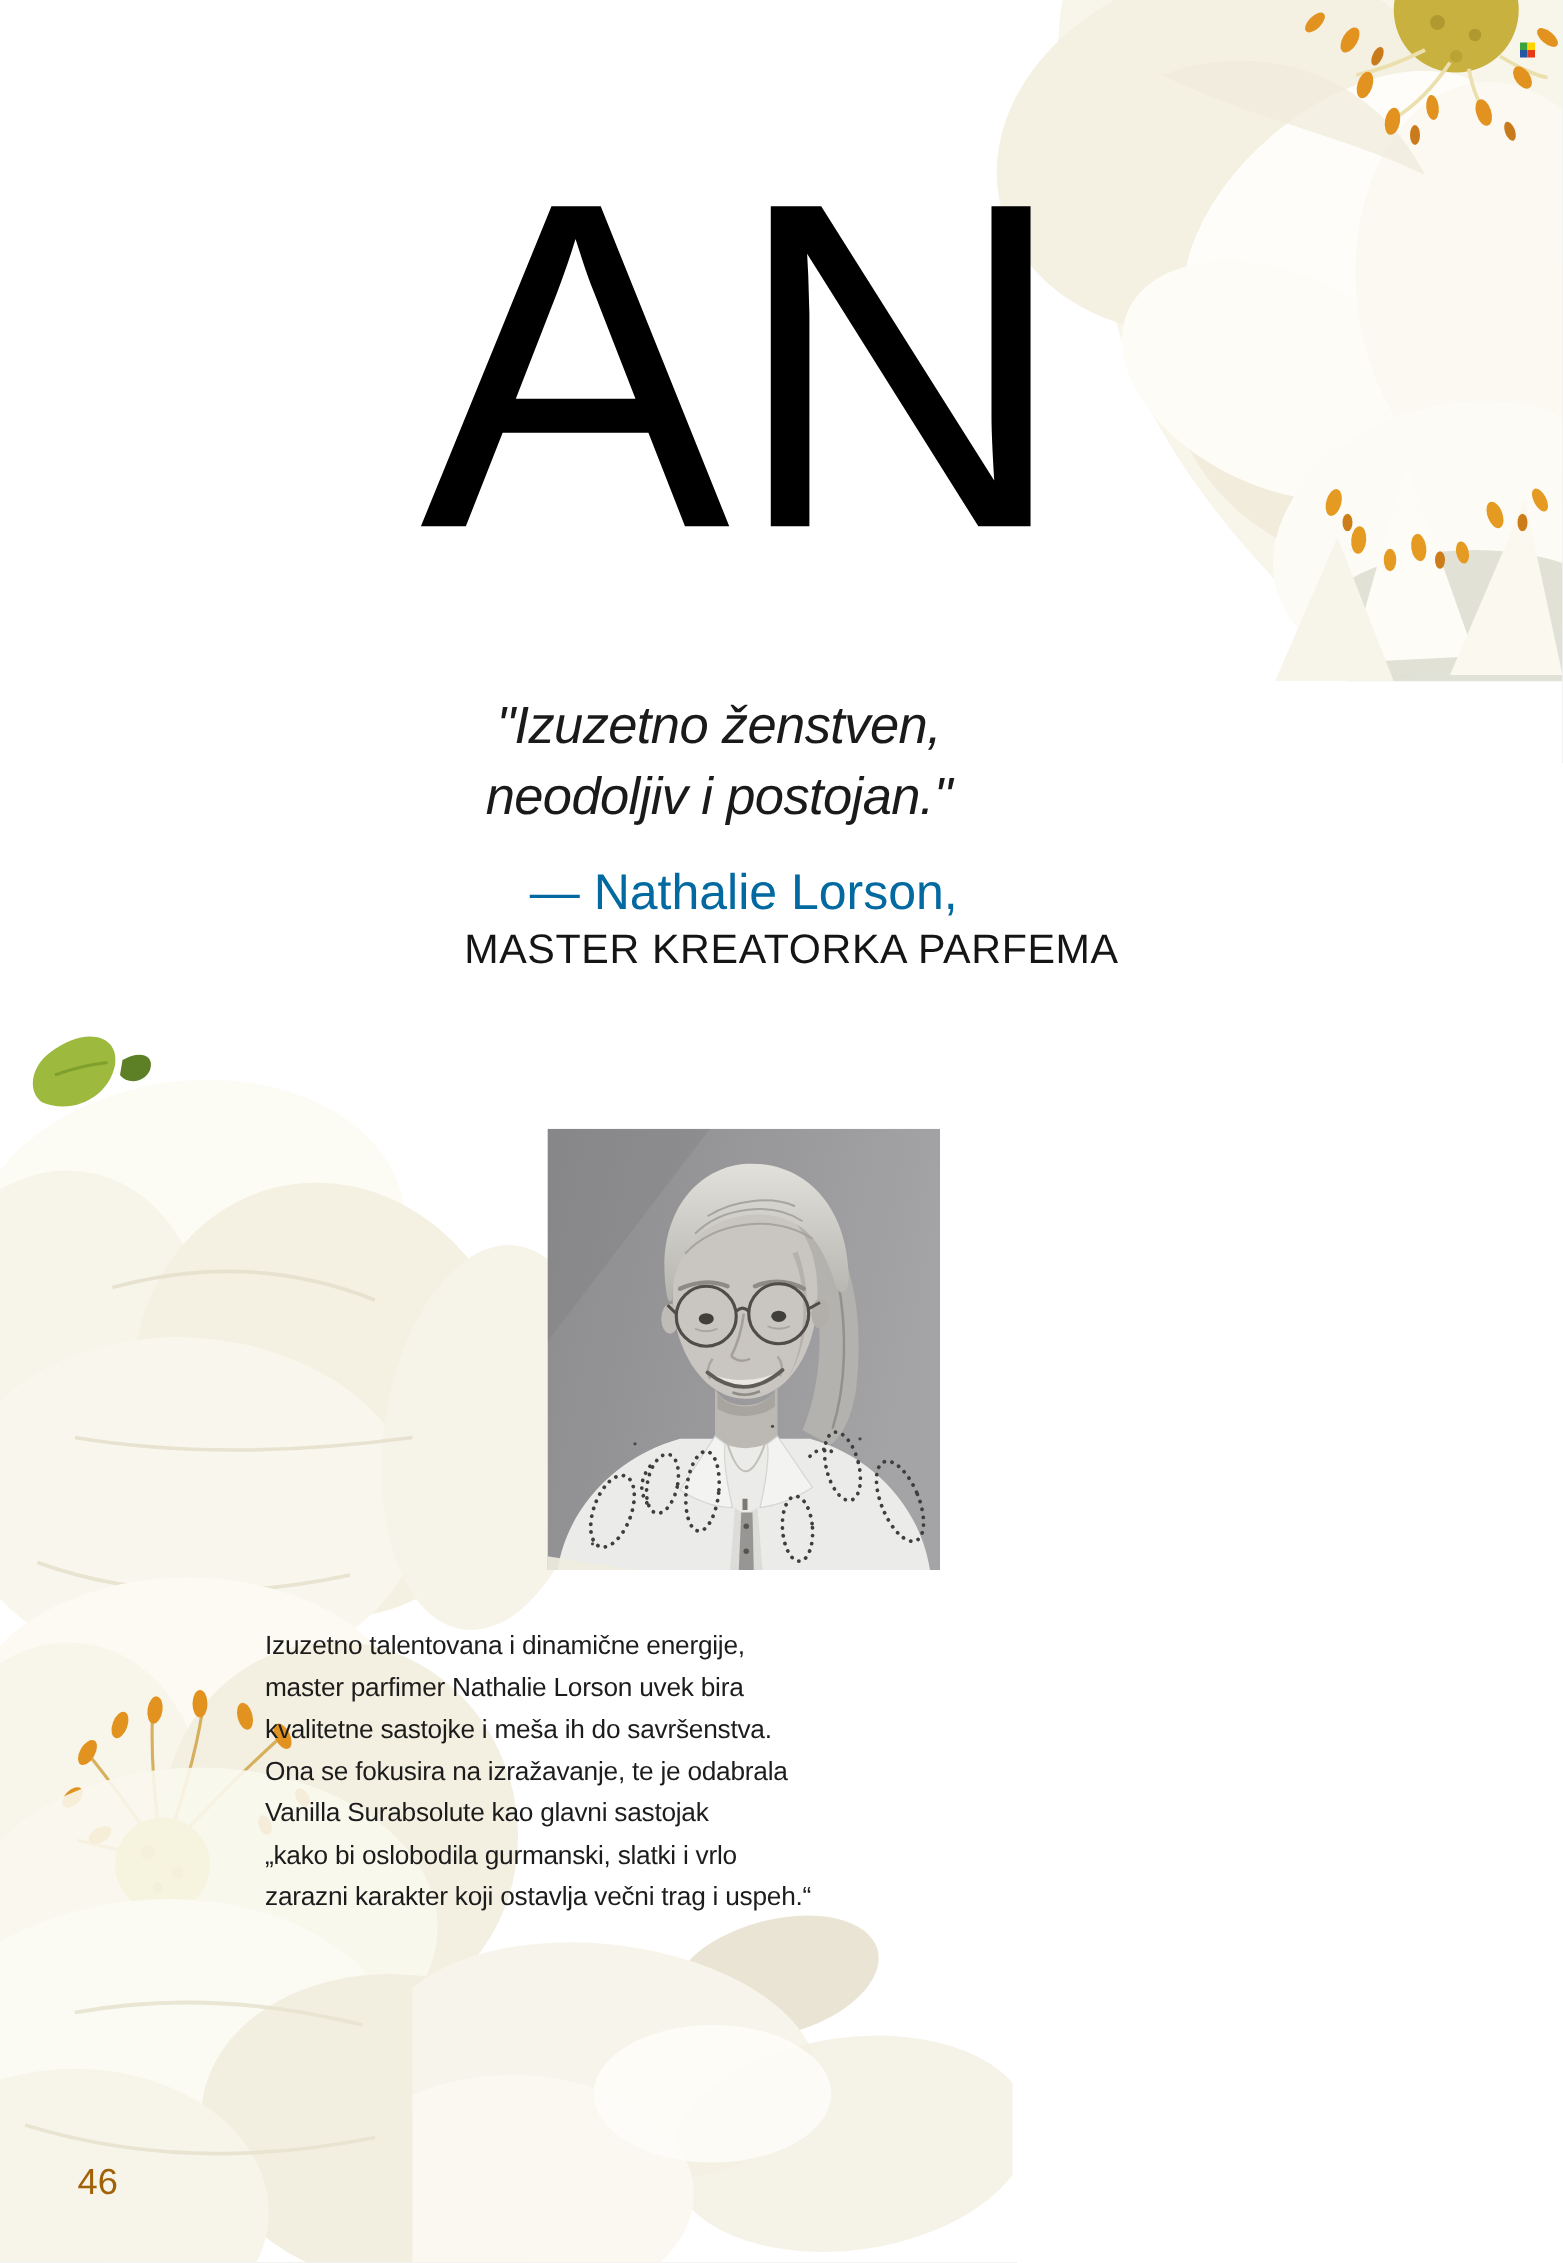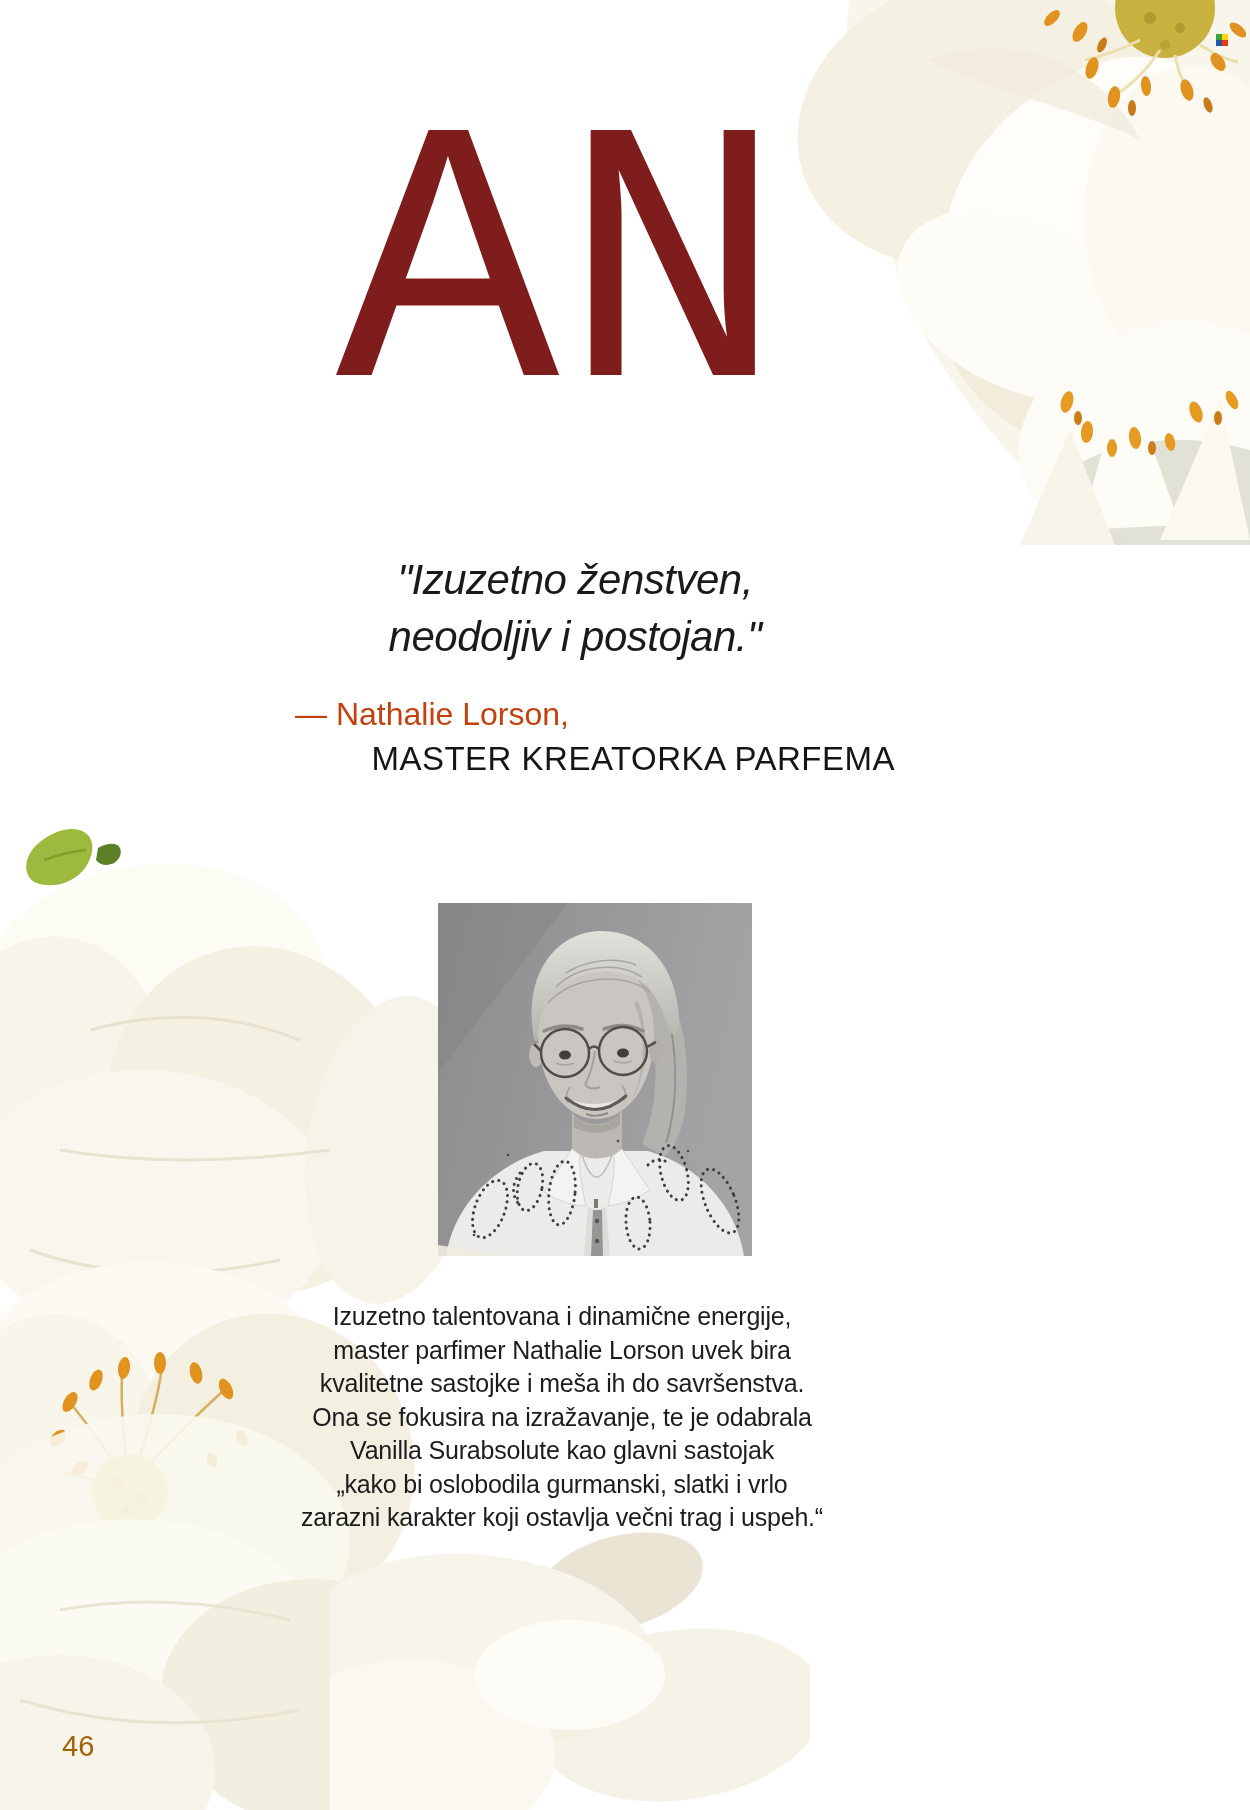--- a/index.html
+++ b/index.html
@@ -4,45 +4,45 @@
 <style>
   html,body{margin:0;padding:0;background:#e9e9e9;}
   .page{
     position:relative;width:1250px;height:1810px;margin:0 auto;
     background:#ffffff;overflow:hidden;
     font-family:"Liberation Sans",sans-serif;color:#1b1b1b;
   }
   .deco{position:absolute;z-index:0;pointer-events:none;}
 
   .headline{
-    position:absolute;left:336px;top:90px;z-index:2;
-    font-family:Liberation Mono, monospace;font-weight:400;
-    font-size:372px;line-height:1;letter-spacing:2px;color:#7f1d1d;
+    position:absolute;left:336px;top:106px;z-index:2;
+    font-family:Liberation Sans, sans-serif;font-weight:400;
+    font-size:372px;line-height:1;letter-spacing:2px;color:#000000;
     white-space:nowrap;
   }
   .pullquote{
     position:absolute;left:275px;top:551px;width:600px;z-index:2;
     text-align:center;font-style:italic;
     font-size:42px;line-height:57px;letter-spacing:-0.5px;color:#1a1a1a;
     white-space:pre-line;
   }
   .attribution{
     position:absolute;left:295px;top:691px;width:600px;z-index:2;
-    text-align:left;font-size:32px;line-height:46px;color:#c2410c;
+    text-align:center;font-size:40px;line-height:46px;color:#0369a1;
   }
   .attribution-role{
     position:absolute;left:295px;top:740px;width:600px;z-index:2;
     text-align:right;font-size:33px;line-height:38px;letter-spacing:0.5px;color:#151515;
   }
   .portrait{
     position:absolute;left:438px;top:903px;width:314px;height:353px;z-index:2;
   }
   .article{
     position:absolute;left:212px;top:1300px;width:700px;z-index:2;
-    text-align:center;font-size:25px;line-height:33.5px;letter-spacing:-0.2px;color:#1c1c1c;
+    font-size:21px;line-height:33.5px;letter-spacing:-0.2px;color:#1c1c1c;
     white-space:pre-line;
   }
   .page-number{
     position:absolute;left:62px;top:1730px;z-index:2;
     font-size:29px;color:#a16207;
   }
   .brand-mark{
     position:absolute;left:1216px;top:34px;width:12px;height:12px;z-index:3;
     display:grid;grid-template-columns:1fr 1fr;grid-template-rows:1fr 1fr;
   }

